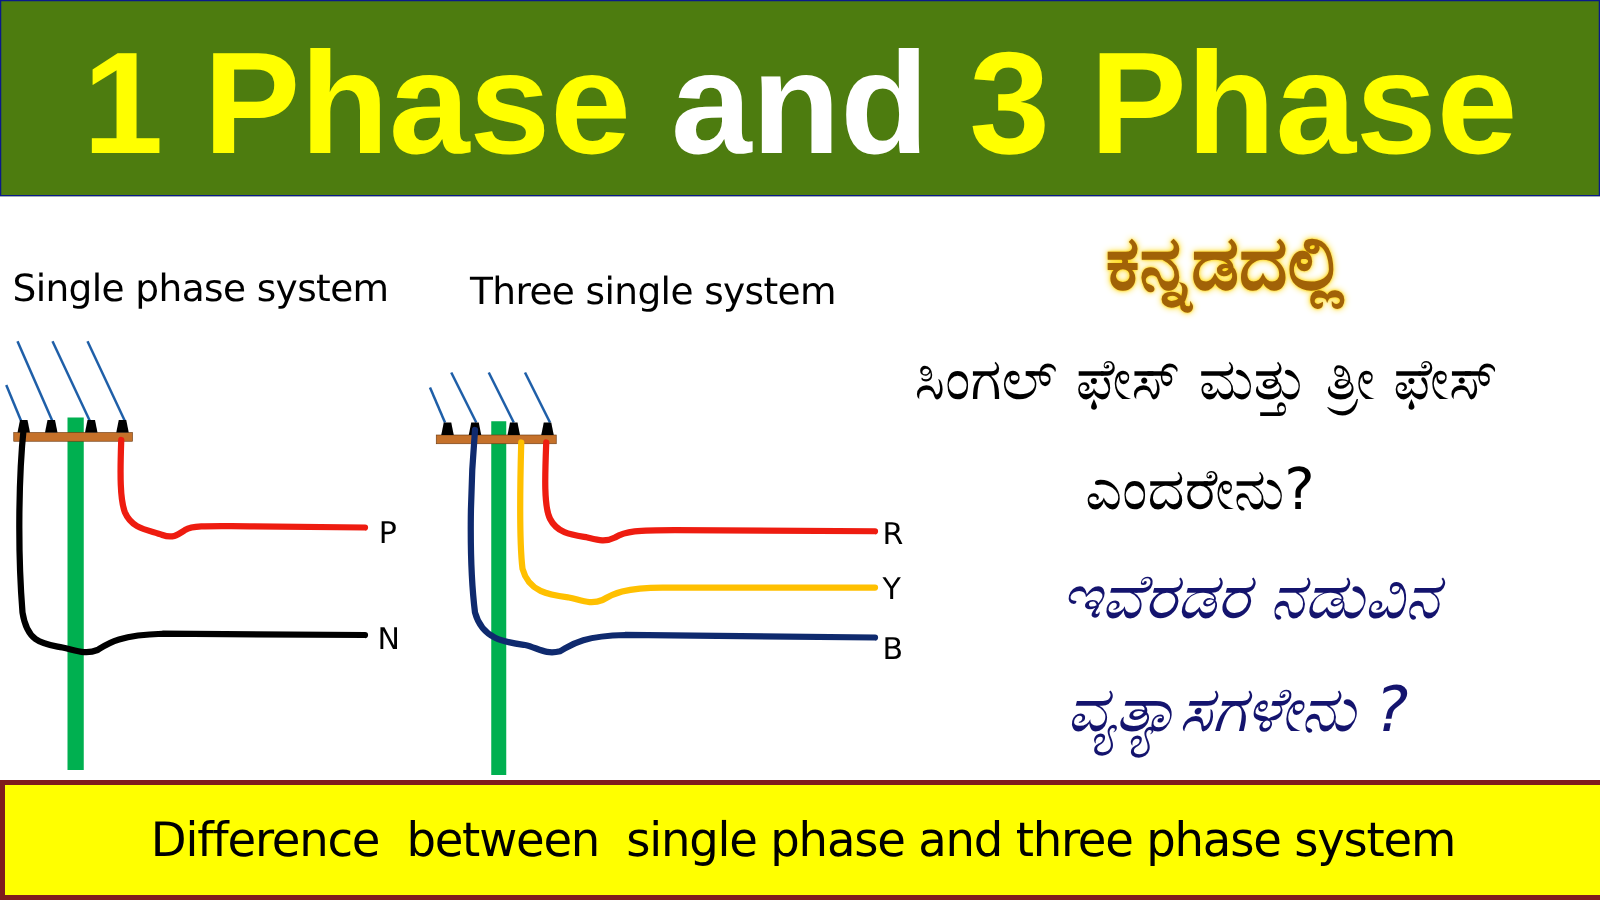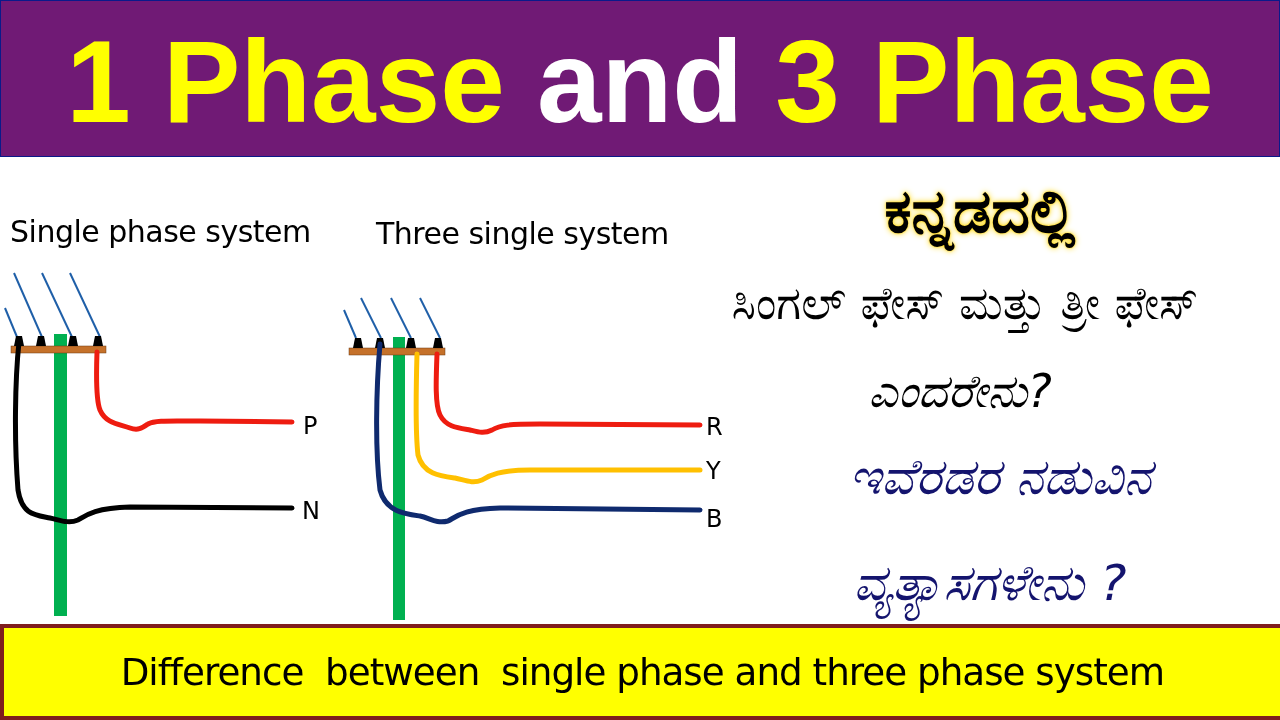--- a/index.html
+++ b/index.html
@@ -1,23 +1,23 @@
 <!DOCTYPE html>
 <html><head>
 <meta charset="utf-8">
 <style>
   html, body { margin:0; padding:0; }
   body { width:1280px; height:720px; position:relative; overflow:hidden; background:#ffffff; font-family:"Liberation Sans", sans-serif; }
-  .header { position:absolute; left:0; top:0; width:1278px; height:155px; background:#701a75; border:1px solid #0a1a8a; display:flex; align-items:center; justify-content:center; }
+  .header { position:absolute; left:0; top:0; width:1278px; height:155px; background:#4d7c0f; border:1px solid #0a1a8a; display:flex; align-items:center; justify-content:center; }
   .header .title { font-family:"Liberation Sans", sans-serif; font-weight:bold; font-size:116px; letter-spacing:0px; line-height:1; white-space:nowrap; margin-top:6px; }
   .header .y { color:#ffff00; }
   .header .w { color:#ffffff; }
   .label { position:absolute; font-family:"DejaVu Sans", sans-serif; font-size:30px; color:#000; white-space:nowrap; letter-spacing:-0.5px;text-align:center; }
   .kn { position:absolute; font-family:"DejaVu Sans", sans-serif; white-space:nowrap; text-align:center; }
-  .kn-red { color:#000000; font-size:60px; font-weight:bold; text-shadow:0 0 6px #ffd700, 0 0 2px #ffcc00; }
+  .kn-red { color:#a16207; font-size:60px; font-weight:bold; text-shadow:0 0 6px #ffd700, 0 0 2px #ffcc00; }
   .kn-black { color:#000; font-size:46px;text-align:center; }
   .kn-navy { color:#14146e; font-size:50px;font-style:italic; }
   .footer { position:absolute; left:0; top:624px; width:1277px; height:88px; background:#ffff00; border:4px solid #7f1d1d; display:flex; align-items:center; justify-content:center; }
   .footer span { font-family:"DejaVu Sans", sans-serif; font-size:38px; color:#000; white-space:pre; letter-spacing:-1px; transform:scaleX(0.98); }
   svg.diagram { position:absolute; left:0; top:0; }
   .wire-label { font-family:"DejaVu Sans", sans-serif; font-size:24px; fill:#000; }
 </style>
 </head>
 <body>
 
@@ -81,19 +81,19 @@
 
     <path d="M380,344 C376,390 375,450 380,490 C386,512 405,514 420,516 C430,518 436,524 448,521 C456,517 462,509 500,508 L700,510" stroke="#0f2a6e" stroke-width="5" fill="none" stroke-linecap="round"></path>
     <text class="wire-label" x="706" y="435">R</text>
     <text class="wire-label" x="706" y="479">Y</text>
     <text class="wire-label" x="706" y="527">B</text>
   </g>
 </svg>
 
 <div class="kn kn-red" style="left:800px; top:176px; width:360px;">ಕನ್ನಡದಲ್ಲಿ</div>
 <div class="kn kn-black" style="left:650px; top:276px; width:630px;">ಸಿಂಗಲ್ ಫೇಸ್ ಮತ್ತು ತ್ರೀ ಫೇಸ್</div>
-<div class="kn kn-black" style="left:800px; top:364px; width:320px;font-style:italic;">ಎಂದರೇನು?</div>
+<div class="kn kn-black" style="left:800px; top:364px; width:320px;">ಎಂದರೇನು?</div>
 <div class="kn kn-navy" style="left:780px; top:448px; width:440px;">ಇವೆರಡರ ನಡುವಿನ</div>
-<div class="kn kn-navy" style="left:780px; top:554px; width:420px;">ವ್ಯತ್ಯಾಸಗಳೇನು ?</div>
+<div class="kn kn-navy" style="left:780px; top:539px; width:420px;">ವ್ಯತ್ಯಾಸಗಳೇನು ?</div>
 
 <div class="footer">
   <span>Difference  between  single phase and three phase system</span>
 </div>
 
 </body></html>

